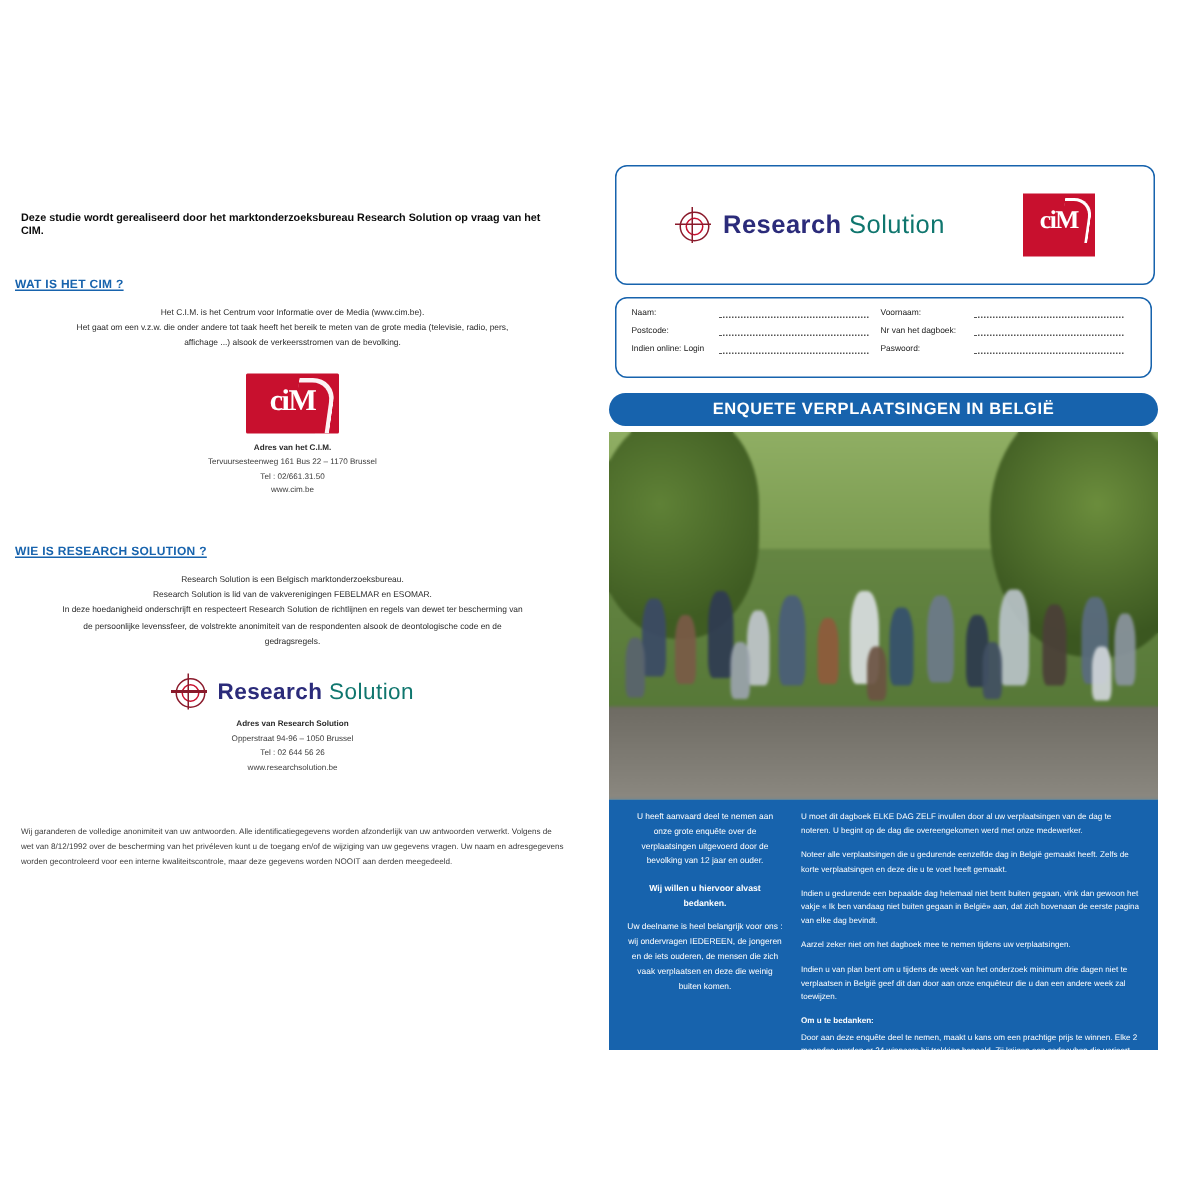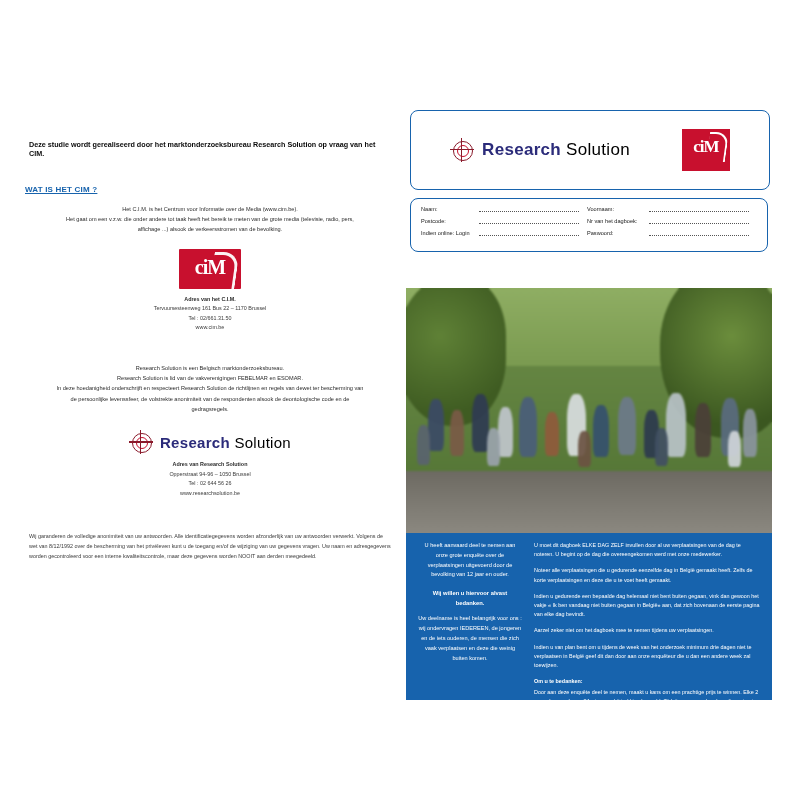--- a/index.html
+++ b/index.html
@@ -6,21 +6,21 @@
   body{
     width:800px;height:800px;background:#ffffff;
     font-family:"Liberation Sans", sans-serif;
     color:#1a1a1a;
     position:relative;overflow:hidden;
   }
   .page{position:absolute;inset:0;}
 
   
   .left{
-    position:absolute;left:25px;top:140px;width:370px;height:540px;
+    position:absolute;left:10px;top:140px;width:370px;height:540px;
   }
   .left-head{
     font-size:7.2px;font-weight:bold;color:#0b0b0b;
     text-align:left;line-height:1.3;margin:0 4px 26px 4px;
   }
   .sec-title{
     text-align:left;font-size:8px;font-weight:bold;color:#1763ad;
     letter-spacing:.2px;margin-bottom:10px;
   }
   .sec-title.u{text-decoration:underline;}
@@ -62,21 +62,21 @@
     position:absolute;left:3px;top:3px;width:18px;height:18px;border-radius:50%;
     border:1.6px solid #8a1a2b;
   }
   .rs-mark .ring2{
     position:absolute;left:7px;top:7px;width:10px;height:10px;border-radius:50%;
     border:1.4px solid #c8102e;
   }
   .rs-mark .hline{position:absolute;left:0;top:11px;width:24px;height:1.4px;background:#8a1a2b;}
   .rs-mark .vline{position:absolute;left:11px;top:0;width:1.4px;height:24px;background:#8a1a2b;}
   .rs-word{font-size:15px;color:#2b2b7a;font-weight:bold;letter-spacing:.3px;}
-  .rs-word .light{font-weight:normal;color:#000000;}
+  .rs-word .light{font-weight:normal;color:#0f766e;}
 
   
   .right{position:absolute;left:398px;top:110px;width:392px;height:590px;}
 
   .hdr-card{
     position:absolute;left:12px;top:0;width:358px;height:78px;
     border:1px solid #1763ad;border-radius:8px;background:#fff;
   }
   .hdr-inner{display:flex;align-items:center;justify-content:center;height:100%;gap:52px;}
   .hdr-rs{display:flex;align-items:center;gap:8px;}
@@ -162,20 +162,21 @@
 
       <div class="addr">
         <div class="b">Adres van het C.I.M.</div>
         <div>Tervuursesteenweg 161 Bus 22 – 1170 Brussel</div>
         <div>Tel : 02/661.31.50</div>
         <div>www.cim.be</div>
       </div>
     </div>
 
     <div class="blk" style="margin-top:30px">
+      <div class="sec-title u">WIE IS RESEARCH SOLUTION ?</div>
       <div class="body-c" style="white-space:pre-line">Research Solution is een Belgisch marktonderzoeksbureau.
 Research Solution is lid van de vakverenigingen  FEBELMAR en ESOMAR.
 In deze hoedanigheid onderschrijft en respecteert Research Solution de richtlijnen en regels van dewet ter bescherming van de persoonlijke levenssfeer, de volstrekte anonimiteit van de respondenten alsook de deontologische code en de gedragsregels.</div>
 
       <div class="rs-logo">
         <div class="rs-mark">
           <div class="ring"></div>
             <div class="ring2"></div>
           <div class="hline"></div>
             <div class="vline"></div>
@@ -234,20 +235,23 @@
         <div class="fdots"></div>
       </div>
       <div class="frow">
         <div class="flab">Indien online: Login</div>
         <div class="fdots"></div>
         <div class="flab2">Paswoord:</div>
         <div class="fdots"></div>
       </div>
     </div>
 
+    <div class="banner">
+      <span>ENQUETE VERPLAATSINGEN IN BELGIË</span>
+    </div>
 
     <div class="photo">
       <div class="ph-sky"></div>
       <div class="ph-tree-l"></div>
       <div class="ph-tree-r"></div>
       <div class="ph-road"></div>
       <div class="ph-crowd">
         <div class="pp" style="left:6%;top:38%;width:16px;height:52px;background:#3b4a66;"></div>
         <div class="pp" style="left:12%;top:46%;width:14px;height:46px;background:#7a5a46;"></div>
         <div class="pp" style="left:18%;top:34%;width:17px;height:58px;background:#2f3b52;"></div>

